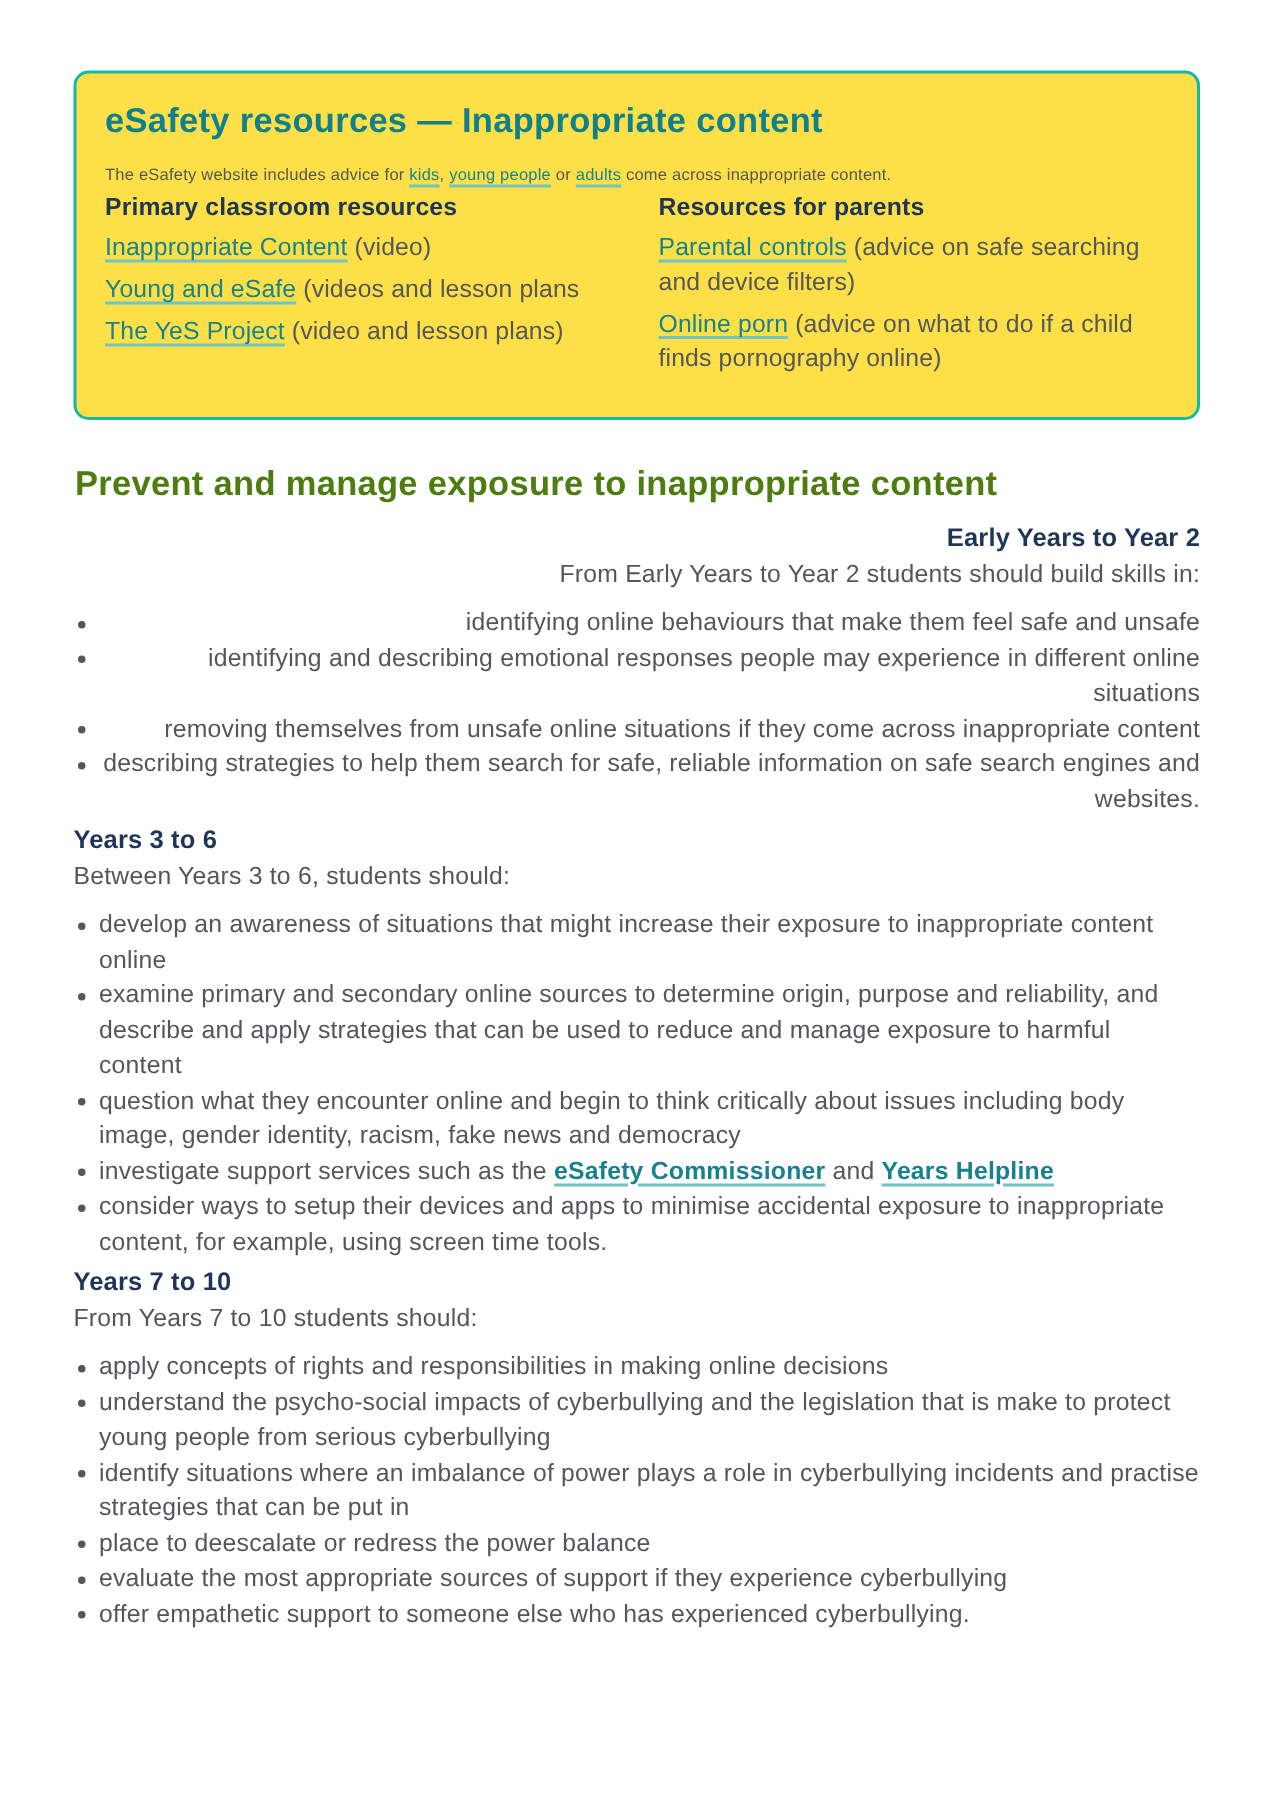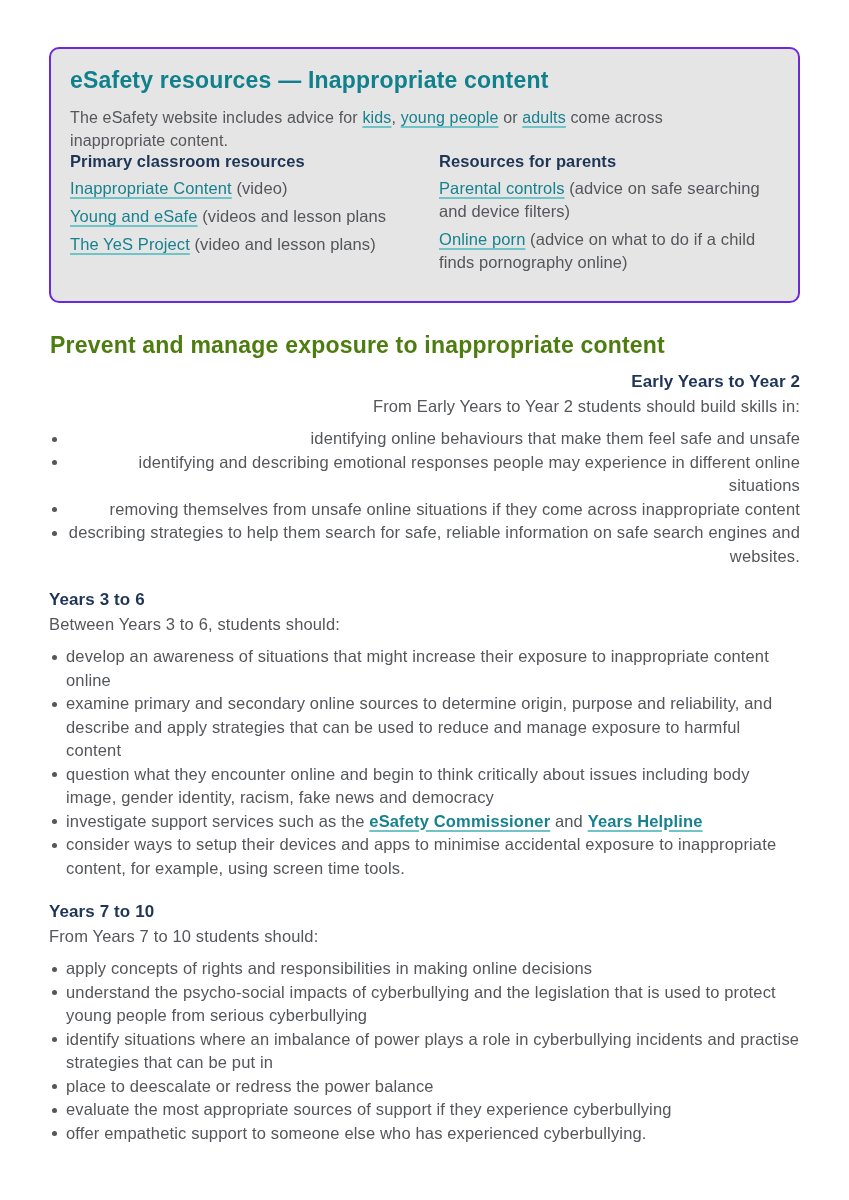--- a/index.html
+++ b/index.html
@@ -13,34 +13,34 @@
     flex-direction: column;
     overflow: hidden;
   }
   .page {
     flex: 1 1 auto;
     padding: 47px 49px 0 49px;
   }
 
   
   .resource-box {
-    border: 2px solid #6d28d9;
+    border: 2px solid #14b8a6;
     border-radius: 10px;
     padding: 18px 20px 22px 19px;
-    background: #e5e5e5;
+    background: #fde047;
   }
   .box-title {
     font-size: 23px;
     font-weight: 700;
     color: #10808C;
     letter-spacing: 0.2px;
     margin-bottom: 12px;
   }
   .intro {
-    font-size: 16px;
+    font-size: 11px;
     line-height: 23px;
     letter-spacing: 0.15px;
     max-width: 680px;
     color: #54565A;
   }
   .columns {
     display: grid;
     grid-template-columns: 369px 1fr;
     margin-top: 0;
   }
@@ -70,21 +70,21 @@
   .bullets a.lnk { font-weight: 700; }
 
   
   .main-title {
     font-size: 23px;
     font-weight: 700;
     color: #4d7c0f;
     letter-spacing: 0.2px;
     margin: 29px 0 13px 1px;
   }
-  .section { margin-top: 22px; }
+  .section { margin-top: 5px; }
   .section:first-of-type { margin-top: 0; text-align: right; }
   .section-heading {
     font-size: 17px;
     font-weight: 700;
     color: #1E3557;
     letter-spacing: 0.1px;
     margin-bottom: 3px;
   }
   .section-intro {
     font-size: 16.5px;
@@ -164,21 +164,21 @@
           <li><span>question what they encounter online and begin to think critically about issues including body image, gender identity, racism, fake news and democracy</span></li>
           <li><span>investigate support services such as the </span><a class="lnk">eSafety Commissioner</a><span> and </span><a class="lnk">Years Helpline</a></li>
           <li><span>consider ways to setup their devices and apps to minimise accidental exposure to inappropriate content, for example, using screen time tools.</span></li>
         </ul>
       </div>
       <div class="section">
         <div class="section-heading">Years 7 to 10</div>
         <p class="section-intro">From Years 7 to 10 students should:</p>
         <ul class="bullets">
           <li><span>apply concepts of rights and responsibilities in making online decisions</span></li>
-          <li><span>understand the psycho-social impacts of cyberbullying and the legislation that is used to protect young people from serious cyberbullying</span></li>
+          <li><span>understand the psycho-social impacts of cyberbullying and the legislation that is make to protect young people from serious cyberbullying</span></li>
           <li><span>identify situations where an imbalance of power plays a role in cyberbullying incidents and practise strategies that can be put in</span></li>
           <li><span>place to deescalate or redress the power balance</span></li>
           <li><span>evaluate the most appropriate sources of support if they experience cyberbullying</span></li>
           <li><span>offer empathetic support to someone else who has experienced cyberbullying.</span></li>
         </ul>
       </div>
     </div>
 
 </div>
 

